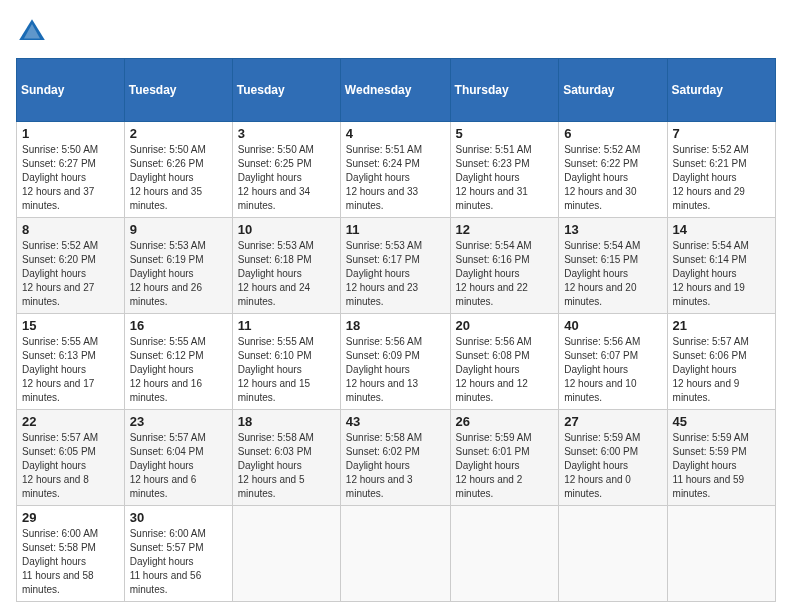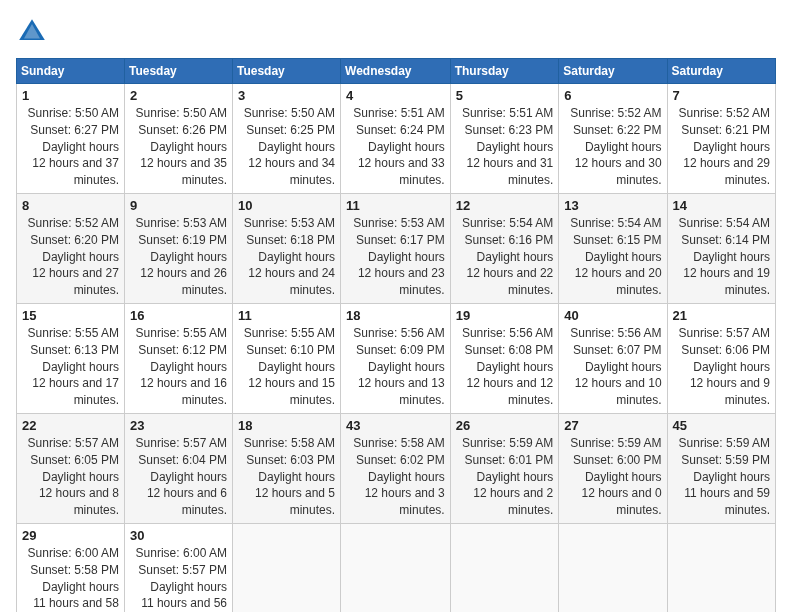--- a/index.html
+++ b/index.html
@@ -43,21 +43,21 @@
       color: #555;
     }
     .calendar {
       width: 100%;
       border-collapse: collapse;
       font-size: 11px;
     }
     .calendar th {
       background-color: #2f6db5;
       color: #fff;
-      padding: 5px 4px;
+      padding: 24px 4px;
       text-align: left;
       font-size: 12px;
       font-weight: bold;
       border: 1px solid #2060a0;
     }
     .calendar td {
       border: 1px solid #ccc;
       padding: 4px 5px;
       vertical-align: top;
       width: 113px;
@@ -68,24 +68,23 @@
       background: #f5f5f5;
     }
     .day-num {
       font-size: 13px;
       font-weight: bold;
       color: #222;
       display: block;
       margin-bottom: 2px;
     }
     .day-info {
-      font-size: 12px;
+      font-size: 10px;
       color: #333;
       line-height: 1.4;
-      text-align: right;
     }
     .empty-cell {
       background: #f9f9f9 !important;
     }
   </style>
 </head>
 <body>
 
 <div class="header">
   <div class="logo">
@@ -188,21 +187,21 @@
         </td>
         <td>
           <span class="day-num">11</span>
           <div class="day-info">Sunrise: 5:55 AM<br>Sunset: 6:10 PM<br>Daylight hours<br>12 hours and 15 minutes.</div>
         </td>
         <td>
           <span class="day-num">18</span>
           <div class="day-info">Sunrise: 5:56 AM<br>Sunset: 6:09 PM<br>Daylight hours<br>12 hours and 13 minutes.</div>
         </td>
         <td>
-          <span class="day-num">19</span>
+          <span class="day-num">20</span>
           <div class="day-info">Sunrise: 5:56 AM<br>Sunset: 6:08 PM<br>Daylight hours<br>12 hours and 12 minutes.</div>
         </td>
         <td>
           <span class="day-num">40</span>
           <div class="day-info">Sunrise: 5:56 AM<br>Sunset: 6:07 PM<br>Daylight hours<br>12 hours and 10 minutes.</div>
         </td>
         <td>
           <span class="day-num">21</span>
           <div class="day-info">Sunrise: 5:57 AM<br>Sunset: 6:06 PM<br>Daylight hours<br>12 hours and 9 minutes.</div>
         </td>

